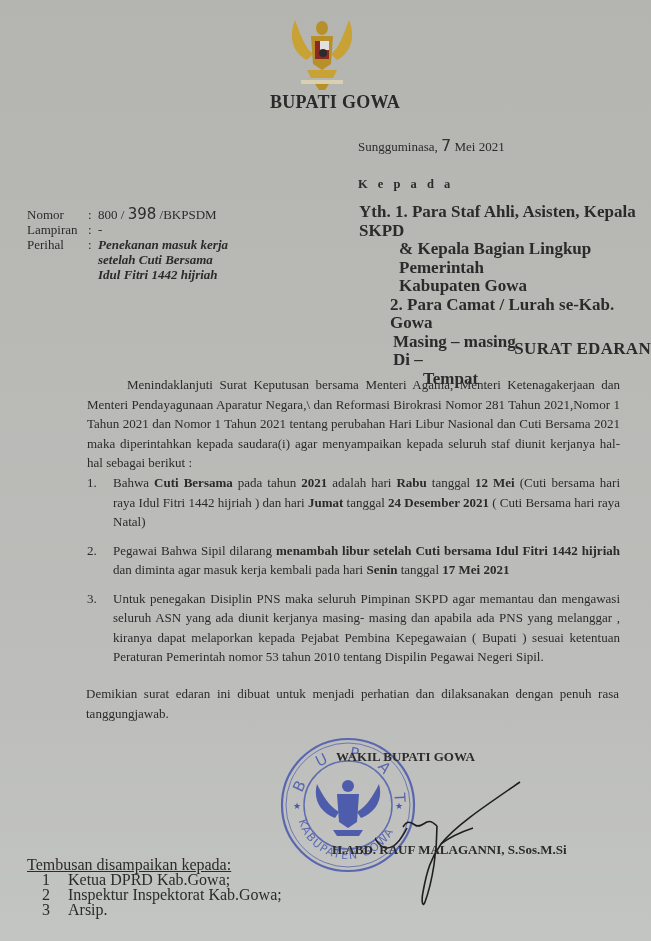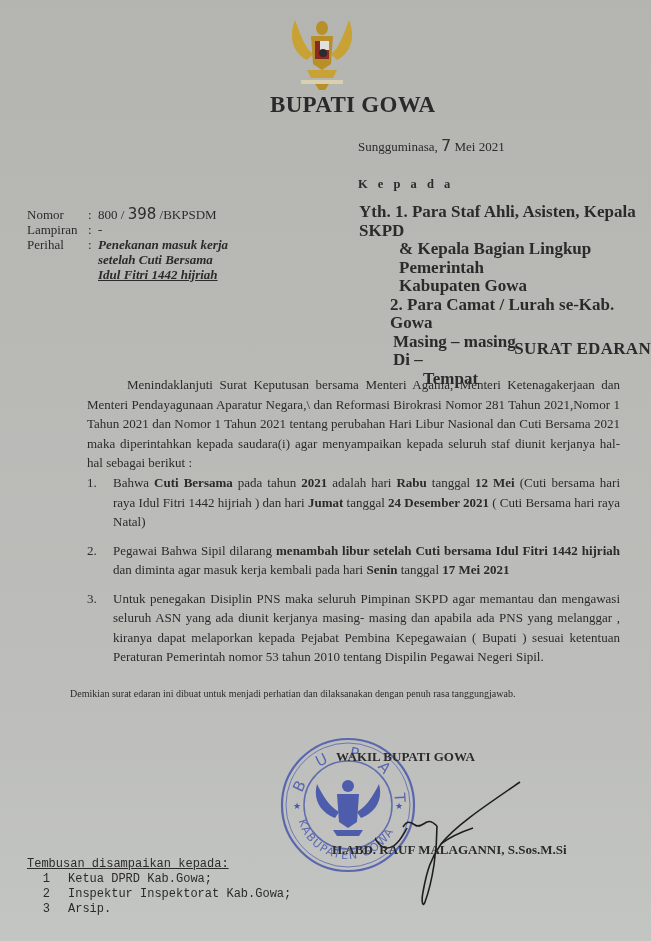--- a/index.html
+++ b/index.html
@@ -5,58 +5,58 @@
     html, body { margin:0; padding:0; }
     body {
       width:651px; height:941px; overflow:hidden;
       background: linear-gradient(180deg, #b4b5b1 0%, #b9bab6 40%, #bdbebb 75%, #c3c5c2 100%);
       font-family: "Liberation Serif", "DejaVu Serif", serif;
       color:#2b2b2b;
       position:relative;
     }
     .abs { position:absolute; }
     .emblem { left:287px; top:14px; width:70px; height:76px; }
-    .title-bupati { left:270px; top:92px; font-weight:bold; font-size:23px; letter-spacing:0.3px; color:#2a2a2a; }
+    .title-bupati { left:270px; top:92px; font-weight:bold; font-size:18px; letter-spacing:0.3px; color:#2a2a2a; }
     .place-date { left:358px; top:136px; font-size:13px; }
     .place-date .hand { font-family:"DejaVu Sans", sans-serif; font-size:16px; color:#333; }
     .kepada { left:358px; top:177px; font-size:12.5px; font-weight:bold; letter-spacing:3.5px; }
 
     .meta { left:27px; top:207px; font-size:13px; line-height:15px; }
     .meta table { border-collapse:collapse; }
     .meta td { padding:0; vertical-align:top; }
     .meta .lbl { width:61px; }
     .meta .colon { width:10px; }
     .meta .hand { font-family:"DejaVu Sans", sans-serif; font-size:15px; }
     .meta .subj { font-style:italic; font-weight:bold; }
-    .meta .subj .u { text-decoration:underline; }
+    .meta .subj .u { }
 
     .recipients { left:327px; top:203px; font-size:17px; font-weight:bold; line-height:18.5px;margin-left:32px; }
     .recipients .l1 { }
     .recipients .ind { padding-left:40px; }
     .recipients .ind2 { padding-left:31px; }
     .recipients .ind3 { padding-left:34px; }
     .recipients .ind4 { padding-left:34px;font-family:Liberation Serif, serif; }
     .recipients .ind5 { padding-left:64px; }
 
     .doc-title { left:0; width:651px; top:339px; text-align:right; font-weight:bold; font-size:17px; letter-spacing:0.3px; }
 
     .body-text { left:87px; top:375px; width:533px; font-size:13px; line-height:19.5px; text-align:justify; }
     .body-text .indent { text-indent:40px; }
     .list { left:87px; top:473px; width:533px; font-size:13px; line-height:19.5px; }
     .list .item { display:flex; margin-bottom:9px; }
     .list .num { width:26px; flex:none; }
     .list .txt { flex:1; text-align:justify; }
-    .closing { left:70px; top:684px; width:533px; font-size:10px; line-height:19.5px; text-align:justify; }
+    .closing { left:86px; top:684px; width:533px; font-size:13px; line-height:19.5px; text-align:justify; }
 
     .stamp { left:279px; top:736px; width:138px; height:138px; }
     .sig-title { left:336px; top:749px; font-weight:bold; font-size:13px; }
     .signature { left:375px; top:770px; width:200px; height:150px; }
     .sig-name { left:332px; top:842px; font-weight:bold; font-size:13px; }
 
-    .cc { left:27px; top:857px; font-size:12px; line-height:15px;font-family:Liberation Mono, monospace; }
+    .cc { left:27px; top:857px; font-size:16px; line-height:15px; }
     .cc .cc-head { text-decoration:underline; }
     .cc .row { display:flex; }
     .cc .n { width:23px; text-align:right; padding-right:18px; }
   </style>
 </head>
 <body>
 
 <div class="abs emblem">
   <svg width="70" height="76" viewBox="0 0 70 76">
     <path d="M8 6 C2 20 4 38 20 46 L26 40 C18 34 14 22 8 6 Z" fill="#c9a235"></path>

